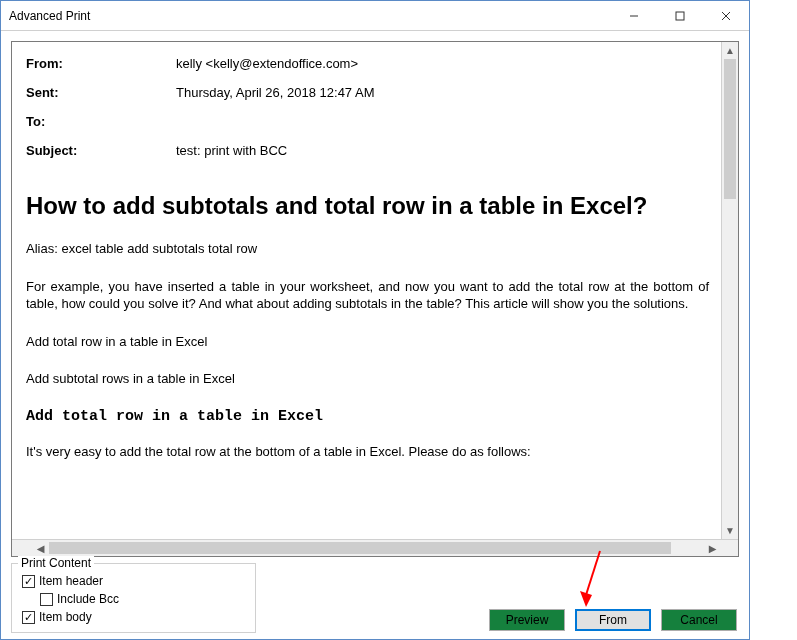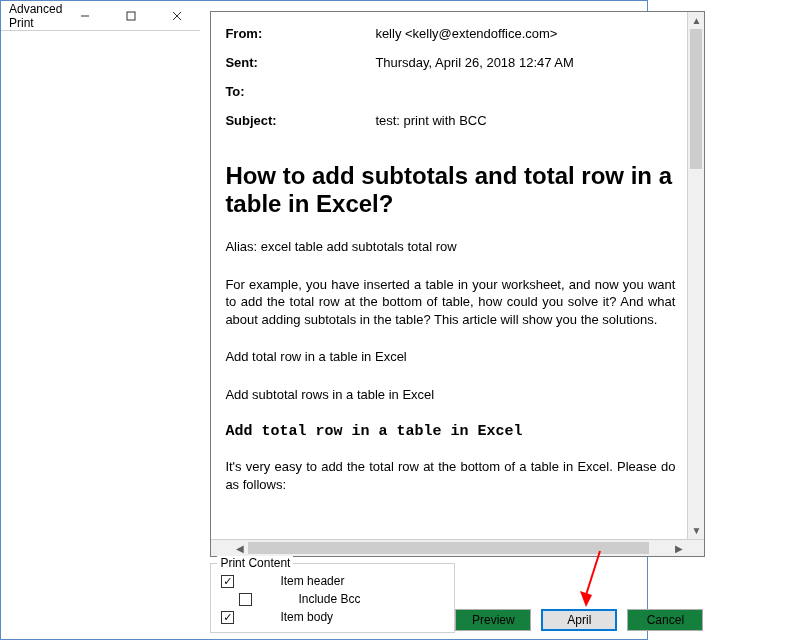--- a/index.html
+++ b/index.html
@@ -6,23 +6,23 @@
   html, body {
     margin: 0; padding: 0;
     width: 797px; height: 640px;
     font-family: "Segoe UI", Tahoma, sans-serif;
     font-size: 12px;
     background: #fff;
     color: #000;
     overflow: hidden;
   }
   .window {
-    width: 648px; height: 640px;
+    width: 750px; height: 640px;
     border: 1px solid #5a8ac6;
-    display: flex; flex-direction: row;
+    display: flex; flex-direction: column;
     background: #fff;
   }
   .titlebar {
     height: 30px;
     display: flex; align-items: center;
     padding-left: 8px;
     border-bottom: 1px solid #d0d0d0;
     background: #fff;
   }
   .titlebar .title { flex: 1; font-size: 12px; }
@@ -105,21 +105,21 @@
     border: 1px solid #d0d0d0;
     padding: 6px 10px 8px 10px;
     width: 245px;
     position: relative;
   }
   .groupbox .legend {
     position: absolute; top: -8px; left: 6px;
     background: #fff; padding: 0 3px;
     font-size: 12px; color: #000000;
   }
-  .chk-row { display: flex; align-items: center; margin-top: 4px; gap: 42px; }
+  .chk-row { display: flex; align-items: center; margin-top: 4px; }
   .chk-row.indent { margin-left: 18px; }
   .chk {
     width: 13px; height: 13px;
     border: 1px solid #333;
     margin-right: 4px;
     display: flex; align-items: center; justify-content: center;
     font-size: 11px; line-height: 1;
   }
   .chk.checked::before { content: "✓"; color: #000; }
 
@@ -230,21 +230,21 @@
           <span>Include Bcc</span>
         </div>
         <div class="chk-row">
           <span class="chk checked"></span>
           <span>Item body</span>
         </div>
       </div>
 
       <div class="btn-bar">
         <button class="btn">Preview</button>
-        <button class="btn primary">April</button>
+        <button class="btn primary">From</button>
         <button class="btn">Cancel</button>
       </div>
     </div>
   </div>
 
   <div class="arrow-annot" style="left:578px; top:549px;">
     <svg width="30" height="60">
       <line x1="22" y1="2" x2="8" y2="46" stroke="#ff0000" stroke-width="2"></line>
       <polygon points="8,58 2,42 14,46" fill="#ff0000"></polygon>
     </svg>

